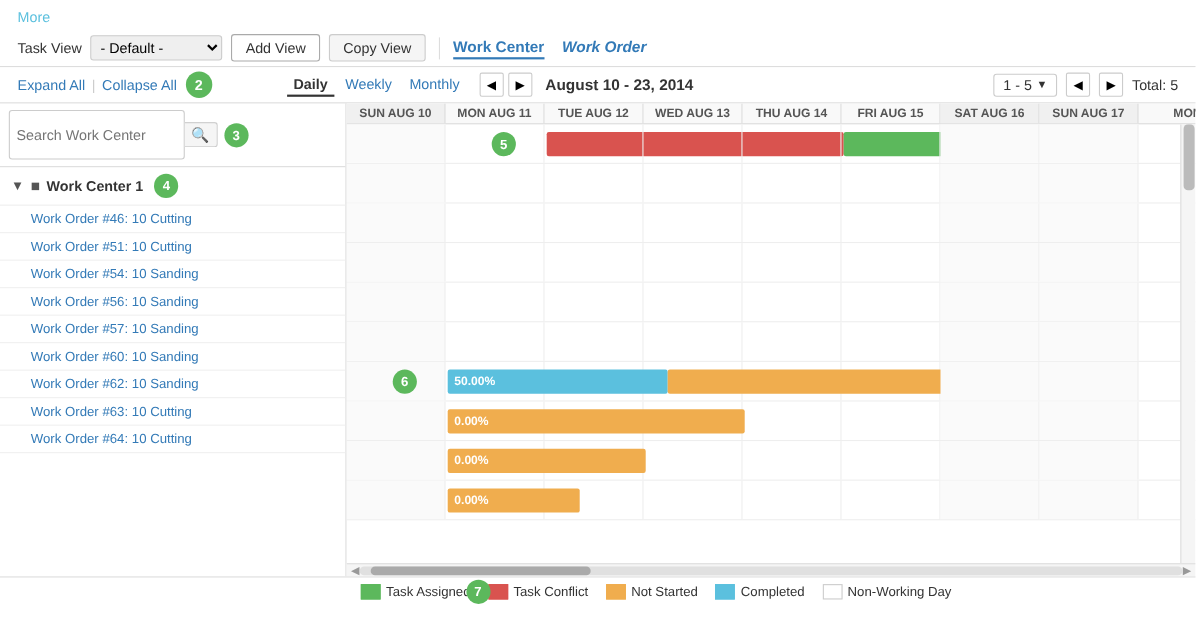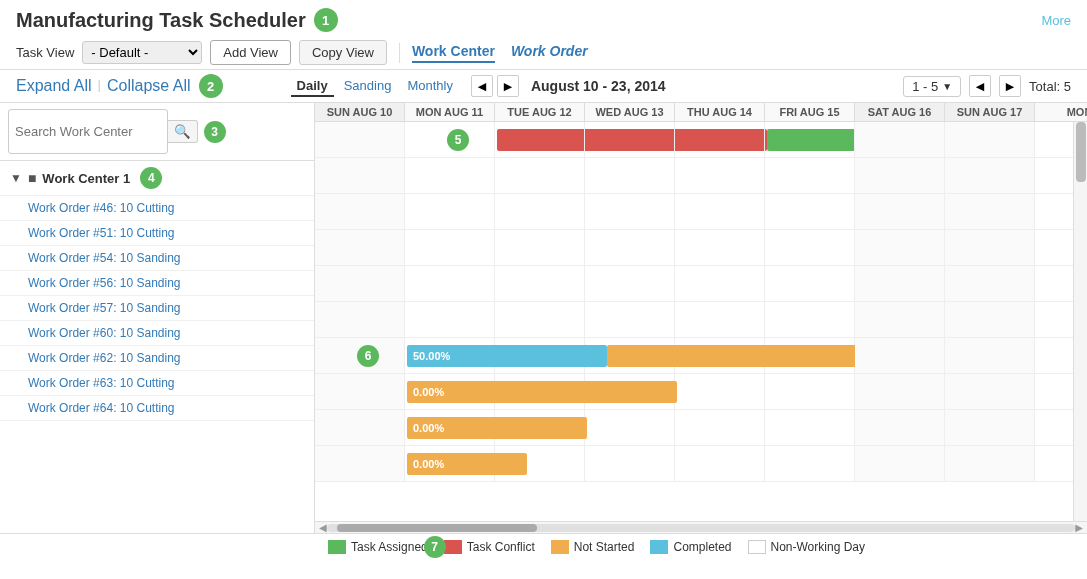--- a/index.html
+++ b/index.html
@@ -18,21 +18,21 @@
     .task-view-label { font-size: 13px; color: #333; }
     .task-view-select { border: 1px solid #ccc; border-radius: 3px; padding: 2px 4px; font-size: 13px; width: 120px; }
     .btn { padding: 4px 12px; border-radius: 3px; font-size: 13px; cursor: pointer; border: 1px solid #ccc; background: #f5f5f5; color: #333; }
     .btn-default { background: #fff; border: 1px solid #aaa; }
     .nav-link { color: #337ab7; text-decoration: none; font-weight: bold; font-size: 14px; cursor: pointer; border-bottom: 2px solid transparent; padding-bottom: 2px; }
     .nav-link.active { border-bottom: 2px solid #337ab7; }
 
     
     .controls-row { display: flex; align-items: center; padding: 4px 16px; border-bottom: 1px solid #ddd; gap: 8px; }
     .expand-collapse { display: flex; gap: 6px; }
-    .expand-link { color: #337ab7; cursor: pointer; text-decoration: none; font-size: 16px; }
+    .expand-link { color: #337ab7; cursor: pointer; text-decoration: none; font-size: 13px; }
 
     
     .period-tabs { display: flex; gap: 4px; margin-left: 60px; }
     .period-tab { color: #337ab7; cursor: pointer; font-size: 13px; padding: 2px 6px; }
     .period-tab.active { font-weight: bold; color: #333; border-bottom: 2px solid #333; }
 
     
     .date-nav { display: flex; align-items: center; gap: 4px; margin-left: 4px; }
     .nav-arrow { border: 1px solid #ccc; background: #fff; width: 22px; height: 22px; display: inline-flex; align-items: center; justify-content: center; cursor: pointer; border-radius: 2px; font-size: 11px; }
     .date-range-text { font-size: 14px; font-weight: bold; color: #333; margin: 0 8px; }
@@ -84,24 +84,20 @@
     .gantt-row-cell.weekend { background: #fafafa; }
 
     
     .v-scroll { width: 14px; background: #f5f5f5; border-left: 1px solid #ddd; position: relative; }
     .v-scroll-thumb { position: absolute; top: 0; left: 2px; width: 10px; height: 60px; background: #bbb; border-radius: 4px; }
   </style>
 </head>
 <body>
 
 <div class="top-header">
-  <div class="app-title">
-    <span>Manufacturing Task Scheduler</span>
-    <span class="badge">1</span>
-  </div>
   <a class="more-link">More</a>
 </div>
 
 <div class="task-view-row">
   <span class="task-view-label">Task View</span>
   <select class="task-view-select">
     <option>- Default -</option>
   </select>
   <button class="btn btn-default">Add View</button>
   <button class="btn">Copy View</button>
@@ -113,21 +109,21 @@
 <div class="controls-row">
   <div class="expand-collapse">
     <a class="expand-link">Expand All</a>
     <span style="color:#ccc;">|</span>
     <a class="expand-link">Collapse All</a>
   </div>
   <span class="badge" style="background:#5cb85c;">2</span>
 
   <div class="period-tabs">
     <span class="period-tab active">Daily</span>
-    <span class="period-tab">Sanding</span>
+    <span class="period-tab">Weekly</span>
     <span class="period-tab">Monthly</span>
   </div>
 
   <div class="date-nav">
     <button class="nav-arrow">◀</button>
     <button class="nav-arrow">▶</button>
     <span class="date-range-text">August 10 - 23, 2014</span>
   </div>
 
   <div style="flex:1;"></div>

